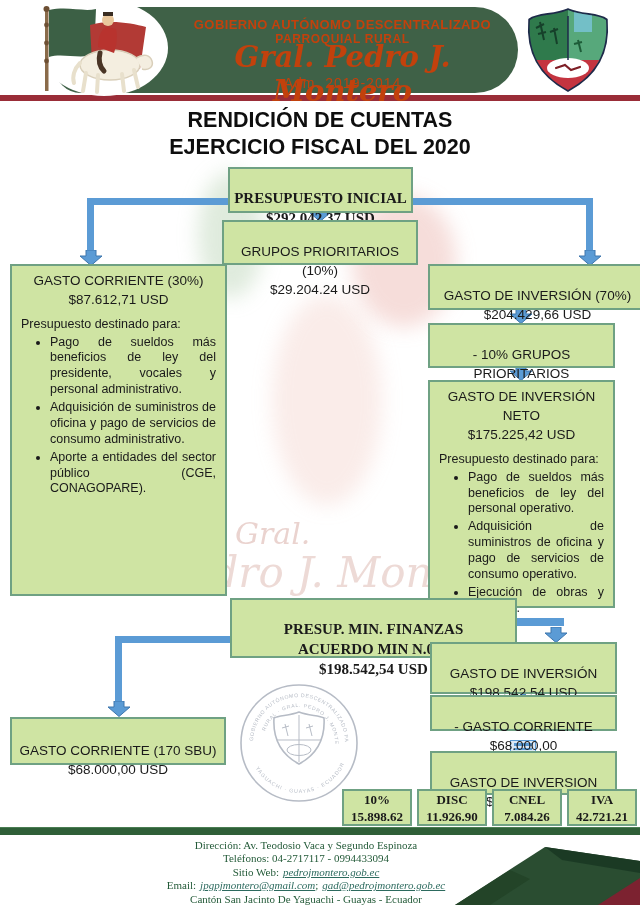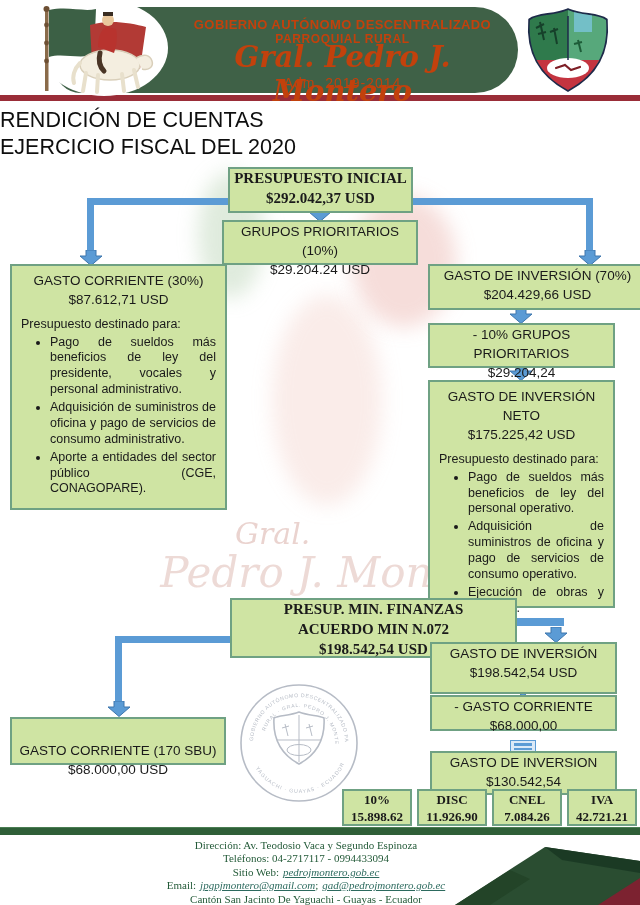--- a/index.html
+++ b/index.html
@@ -15,34 +15,34 @@
   .crest{position:absolute;left:516px;top:6px;z-index:3;}
   .btxt{position:absolute;left:175px;width:335px;text-align:center;color:#c2410c;z-index:3;}
   .b1{top:17px;font-size:13px;font-weight:bold;letter-spacing:.4px;}
   .b2{top:32px;font-size:12px;font-weight:bold;letter-spacing:.6px;}
   .bname{top:40px;font-family:"DejaVu Serif",serif;font-style:italic;font-weight:bold;
          font-size:29px;}
   .badm{top:75px;font-size:14px;letter-spacing:1px;}
   .maroon{position:absolute;left:0;top:95px;width:640px;height:6px;background:#9a2d38;z-index:1;}
 
   
-  .title{position:absolute;left:0;top:107px;width:640px;text-align:left;z-index:3;
-         font-weight:normal;font-size:21.5px;line-height:1.24;color:#0e0e0e;}
+  .title{position:absolute;left:0;top:107px;width:640px;text-align:center;z-index:3;
+         font-weight:bold;font-size:21.5px;line-height:1.24;color:#0e0e0e;}
 
   
   .blob{position:absolute;border-radius:50%;filter:blur(10px);z-index:0;}
   .wm{position:absolute;font-family:"DejaVu Serif",serif;font-style:italic;z-index:0;
       color:rgba(208,158,148,0.45);}
   .wm1{left:235px;top:516px;font-size:30px;}
   .wm2{left:130px;top:548px;width:420px;text-align:center;font-size:42px;color:rgba(208,158,148,0.38);}
   .stamp{position:absolute;left:233px;top:682px;z-index:1;opacity:.62;}
 
   
   .box{position:absolute;background:#cfe4a3;border:2px solid #6fa183;box-sizing:border-box;
-       text-align:center;z-index:3;padding-top:0;}
+       text-align:center;z-index:3;padding-top:20px;}
   .box .lbl,.box .amt{font-size:13.5px;line-height:1.42;}
   .serifbox{font-family:"Liberation Serif",serif;font-weight:bold;}
   .serifbox .lbl,.serifbox .amt,.serifbox .l2{font-size:15px;line-height:1.32;}
   .detail{padding:5px 9px;text-align:left;}
   .detail .bhead{text-align:center;margin-bottom:7px;}
   .intro{font-size:12.5px;line-height:1.3;}
   .detail ul{margin:2px 0 0 0;padding-left:29px;}
   .detail li{font-size:12.5px;line-height:1.27;text-align:justify;margin-bottom:2px;}
 
   
@@ -202,21 +202,21 @@
   <div class="box serifbox" style="left:228px;top:167px;width:185px;height:46px">
     <div class="lbl">PRESUPUESTO INICIAL</div>
     <div class="amt">$292.042,37 USD</div>
   </div>
 
   <div class="box" style="left:222px;top:220px;width:196px;height:45px">
     <div class="lbl">GRUPOS PRIORITARIOS (10%)</div>
     <div class="amt">$29.204.24 USD</div>
   </div>
 
-  <div class="box detail" style="left:10px;top:264px;width:217px;height:246px">
+  <div class="box detail" style="left:10px;top:264px;width:217px;height:332px">
     <div class="bhead">
       <div class="lbl">GASTO CORRIENTE (30%)</div>
       <div class="amt">$87.612,71 USD</div>
     </div>
     <div class="intro">Presupuesto destinado para:</div>
     <ul>
       <li>Pago de sueldos más beneficios de ley del presidente, vocales y personal administrativo.</li>
       <li>Adquisición de suministros de oficina y pago de servicios de consumo administrativo.</li>
       <li>Aporte a entidades del sector público (CGE, CONAGOPARE).</li>
     </ul>

